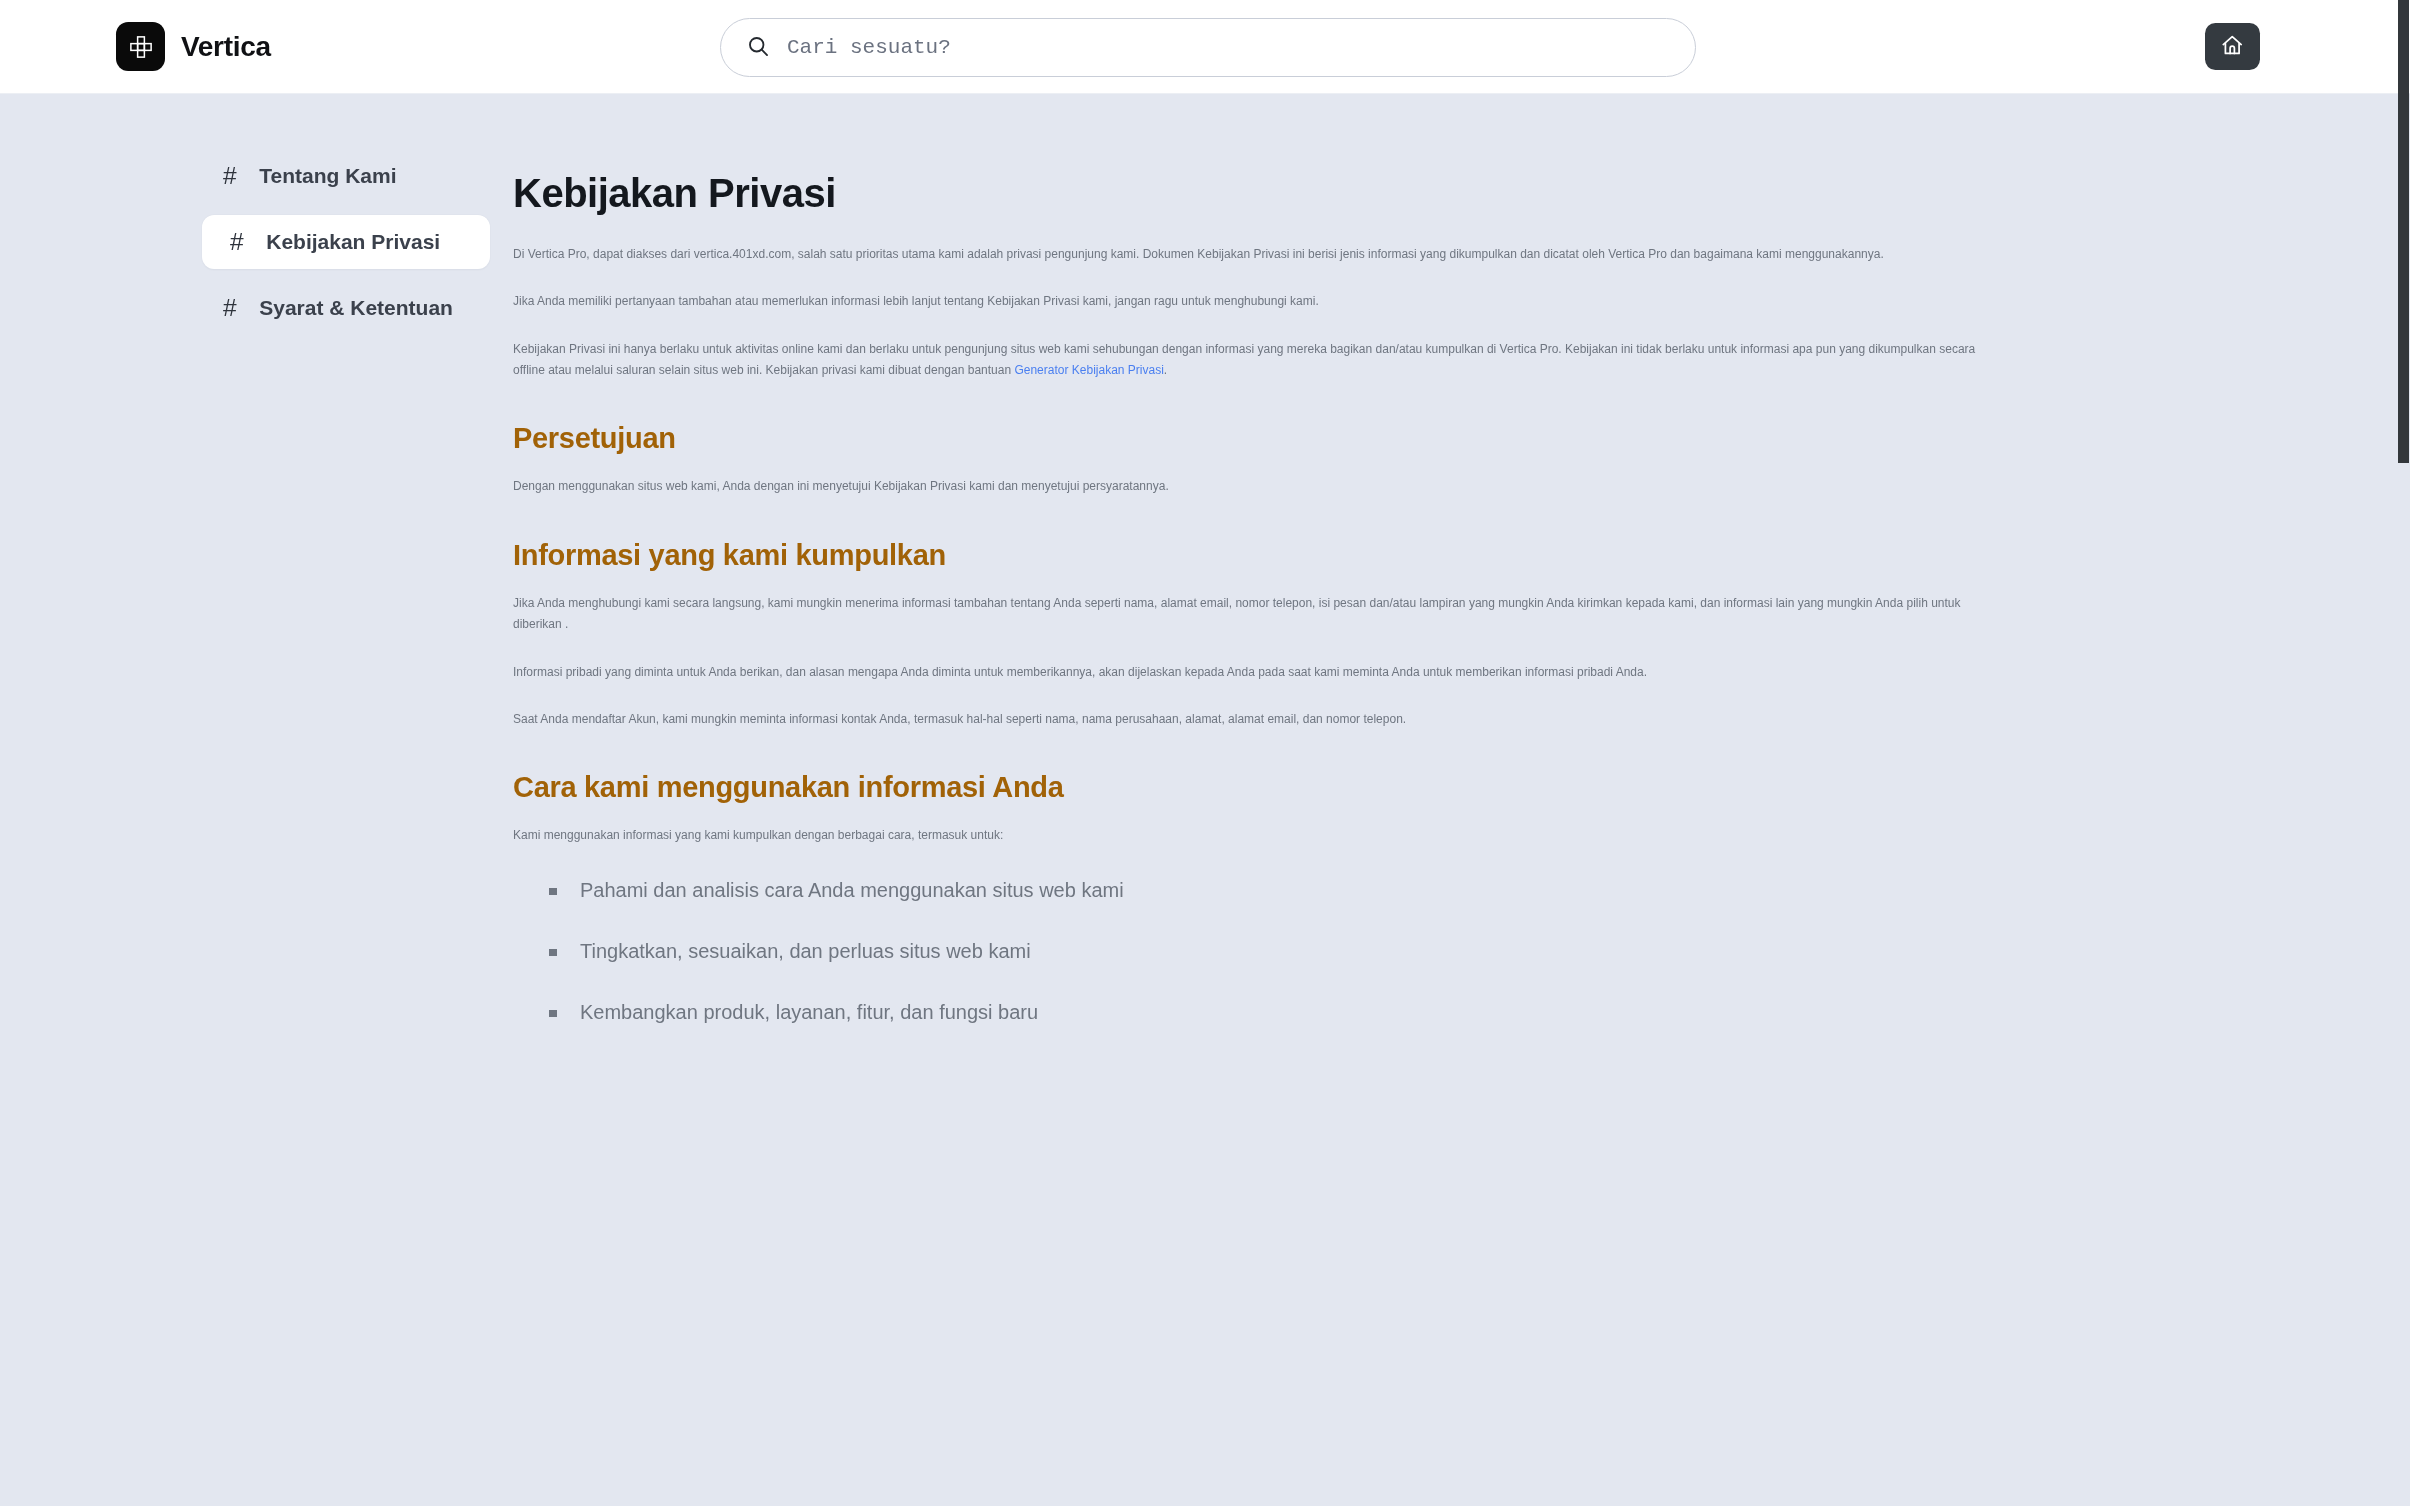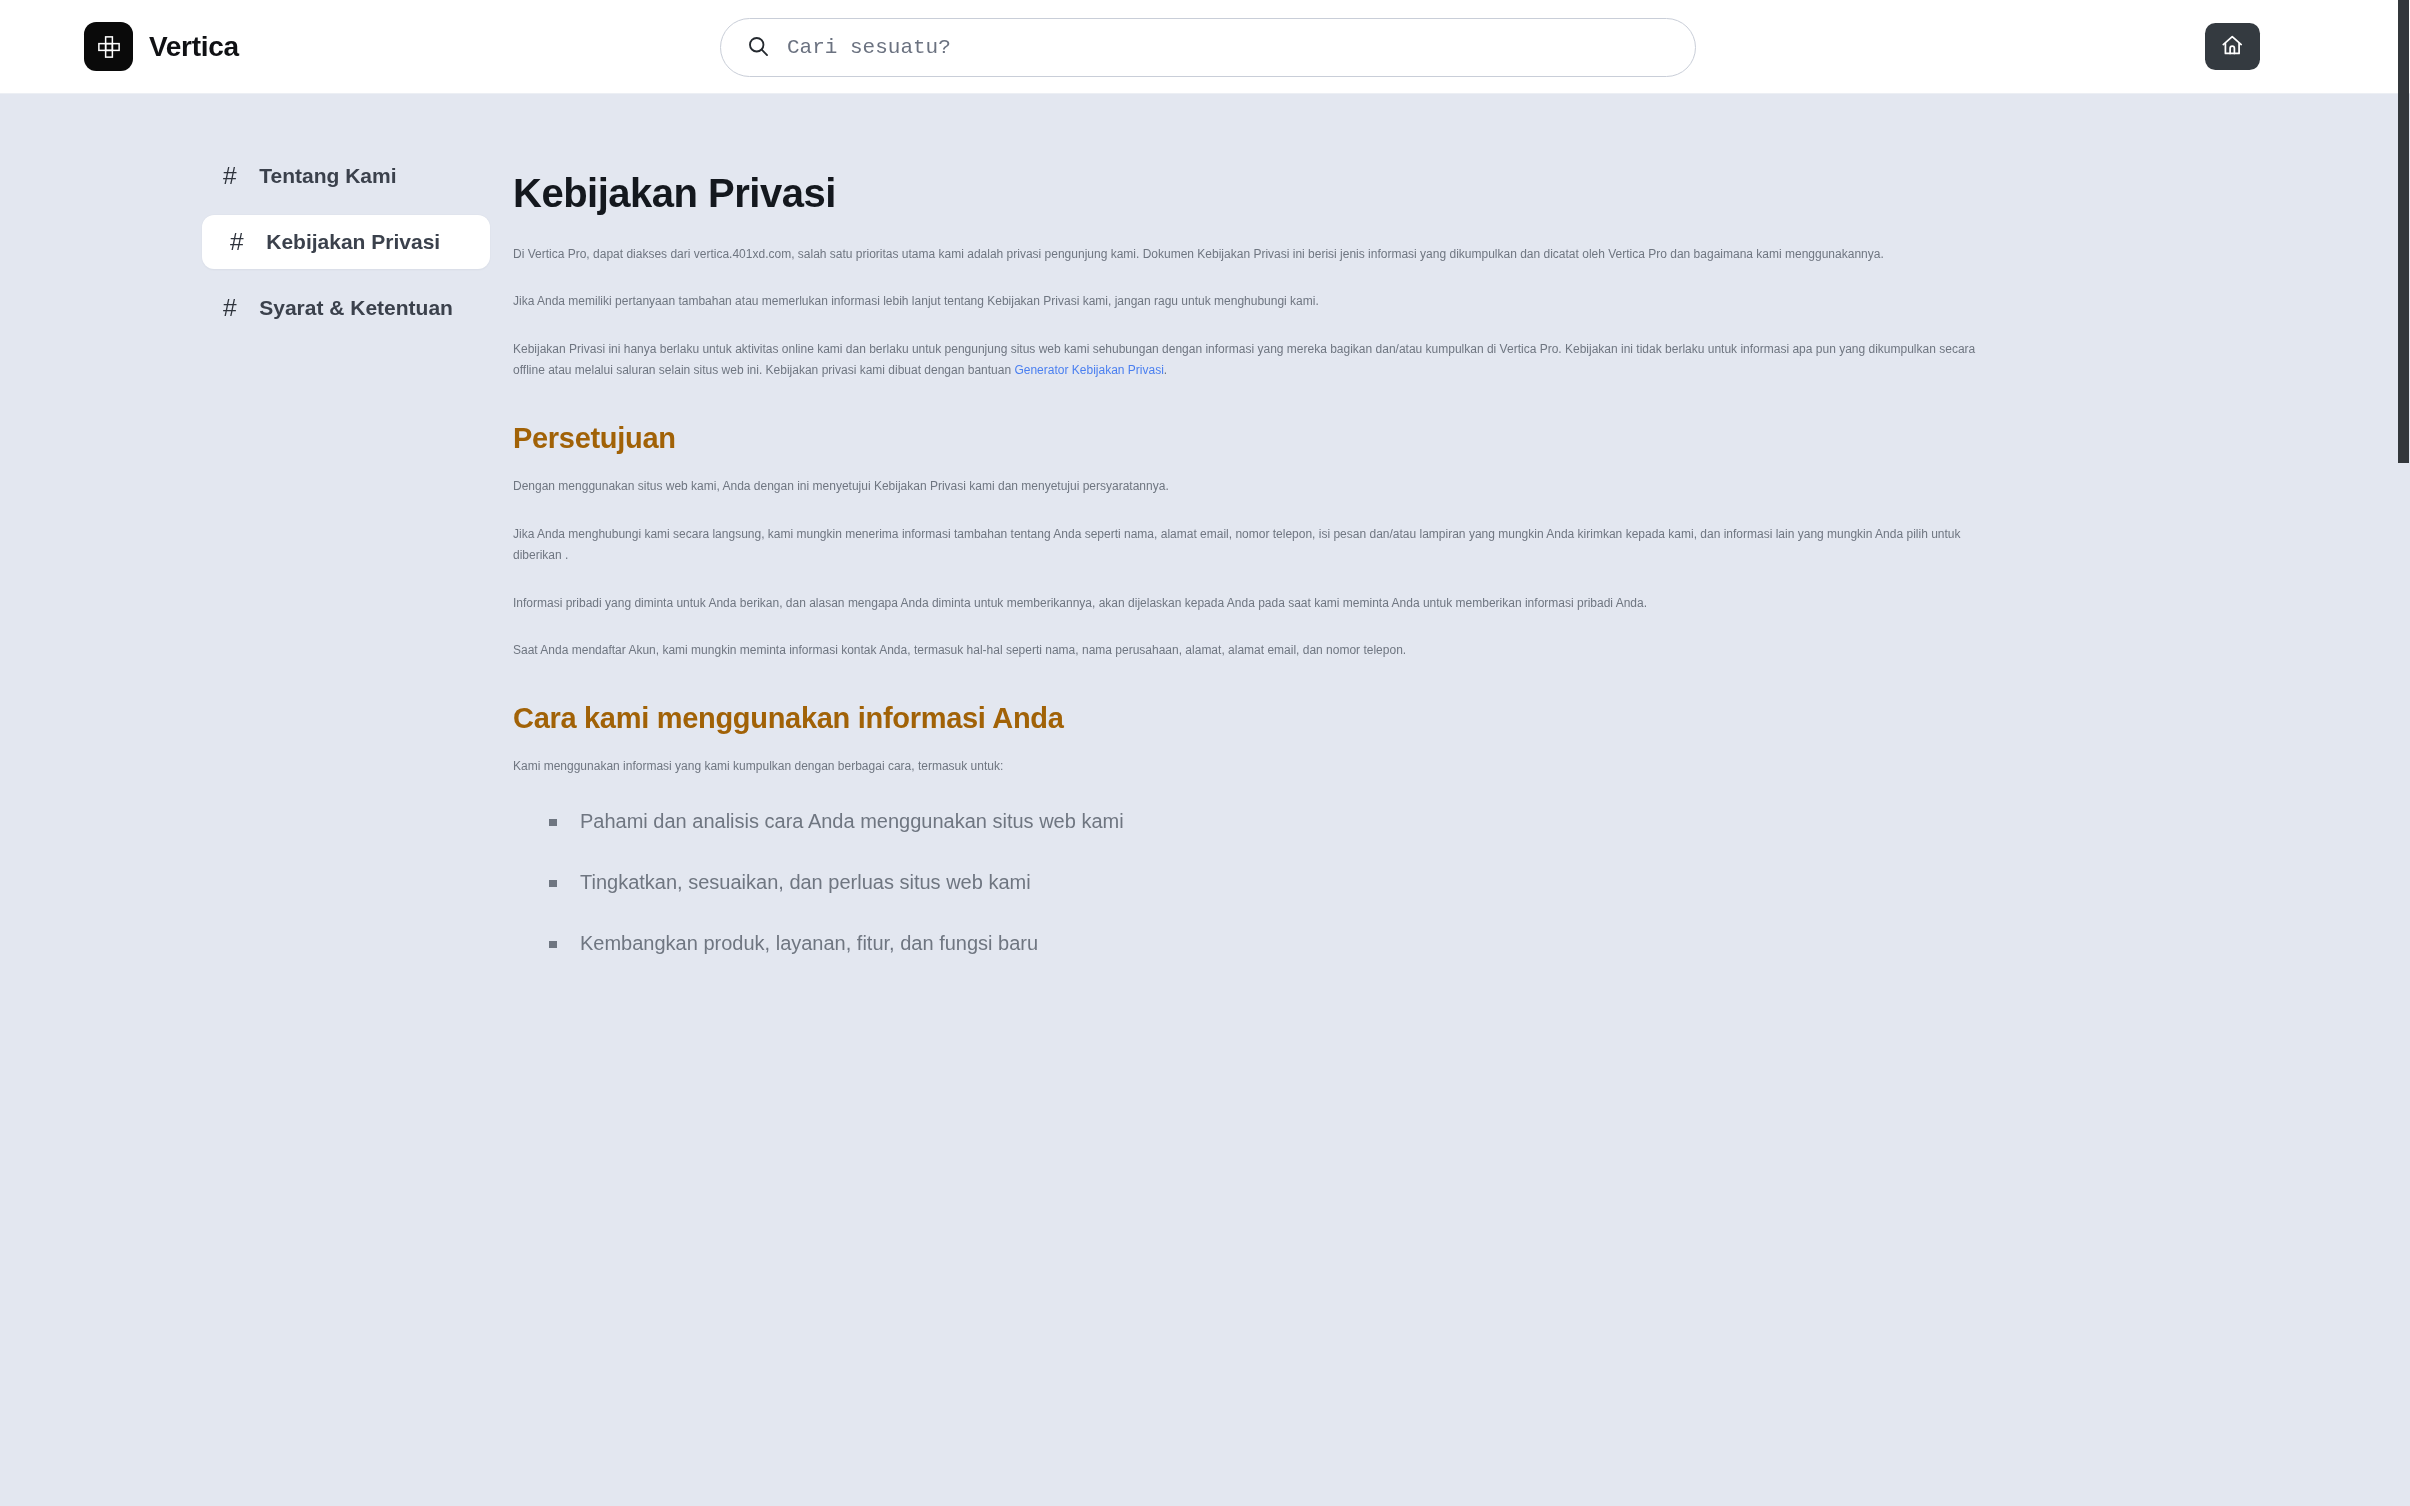--- a/index.html
+++ b/index.html
@@ -17,21 +17,21 @@
     -webkit-font-smoothing: antialiased;
   }
 
   
   .header {
     position: relative;
     height: 94px;
     background: #ffffff;
     display: flex;
     align-items: center;
-    padding: 0 151px 0 84px;
+    padding: 0 151px 0 116px;
     border-bottom: 0.9px solid #eceff4;
   }
 
   .brand {
     display: flex;
     align-items: center;
     gap: 16px;
     flex: 0 0 auto;
   }
 
@@ -299,20 +299,21 @@
 
     <p class="doc-p">Jika Anda memiliki pertanyaan tambahan atau memerlukan informasi lebih lanjut tentang Kebijakan Privasi kami, jangan ragu untuk menghubungi kami.</p>
 
     <p class="doc-p">
       <span>Kebijakan Privasi ini hanya berlaku untuk aktivitas online kami dan berlaku untuk pengunjung situs web kami sehubungan dengan informasi yang mereka bagikan dan/atau kumpulkan di Vertica Pro. Kebijakan ini tidak berlaku untuk informasi apa pun yang dikumpulkan secara offline atau melalui saluran selain situs web ini. Kebijakan privasi kami dibuat dengan bantuan </span><a class="doc-link">Generator Kebijakan Privasi</a><span>.</span>
     </p>
 
     <h2 class="doc-h2">Persetujuan</h2>
     <p class="doc-p">Dengan menggunakan situs web kami, Anda dengan ini menyetujui Kebijakan Privasi kami dan menyetujui persyaratannya.</p>
 
+    <h2 class="doc-h2">Informasi yang kami kumpulkan</h2>
     <p class="doc-p">Jika Anda menghubungi kami secara langsung, kami mungkin menerima informasi tambahan tentang Anda seperti nama, alamat email, nomor telepon, isi pesan dan/atau lampiran yang mungkin Anda kirimkan kepada kami, dan informasi lain yang mungkin Anda pilih untuk diberikan .</p>
     <p class="doc-p">Informasi pribadi yang diminta untuk Anda berikan, dan alasan mengapa Anda diminta untuk memberikannya, akan dijelaskan kepada Anda pada saat kami meminta Anda untuk memberikan informasi pribadi Anda.</p>
     <p class="doc-p">Saat Anda mendaftar Akun, kami mungkin meminta informasi kontak Anda, termasuk hal-hal seperti nama, nama perusahaan, alamat, alamat email, dan nomor telepon.</p>
 
     <h2 class="doc-h2">Cara kami menggunakan informasi Anda</h2>
     <p class="doc-p">Kami menggunakan informasi yang kami kumpulkan dengan berbagai cara, termasuk untuk:</p>
 
     <ul class="doc-list">
       <li>Pahami dan analisis cara Anda menggunakan situs web kami</li>
       <li>Tingkatkan, sesuaikan, dan perluas situs web kami</li>

